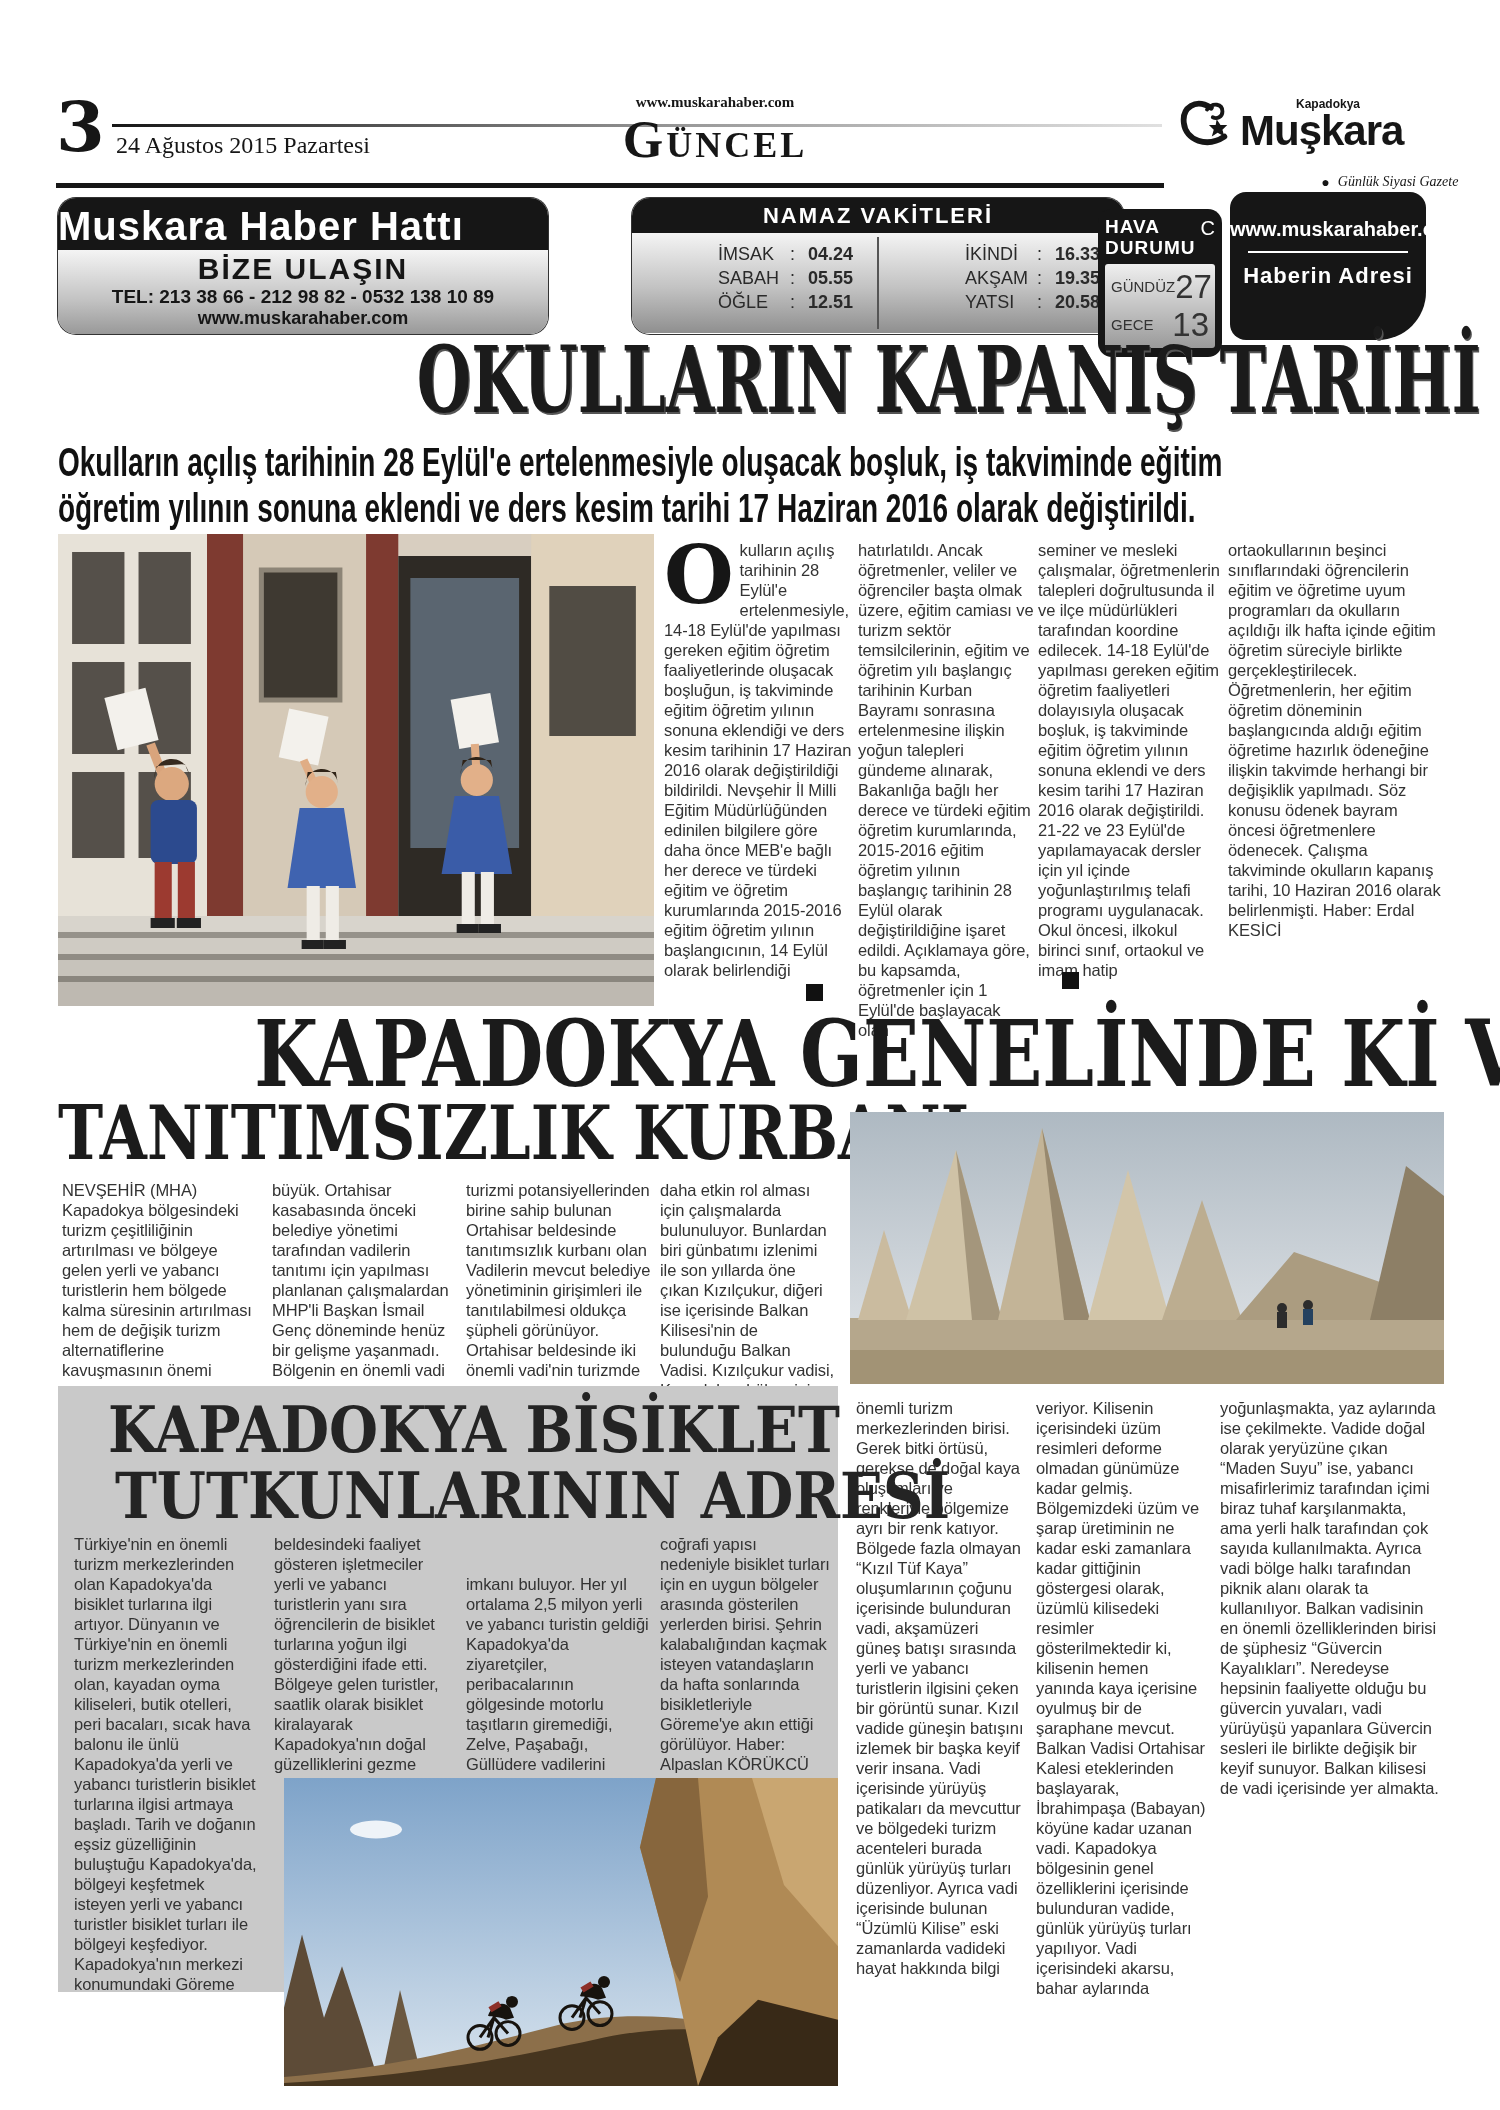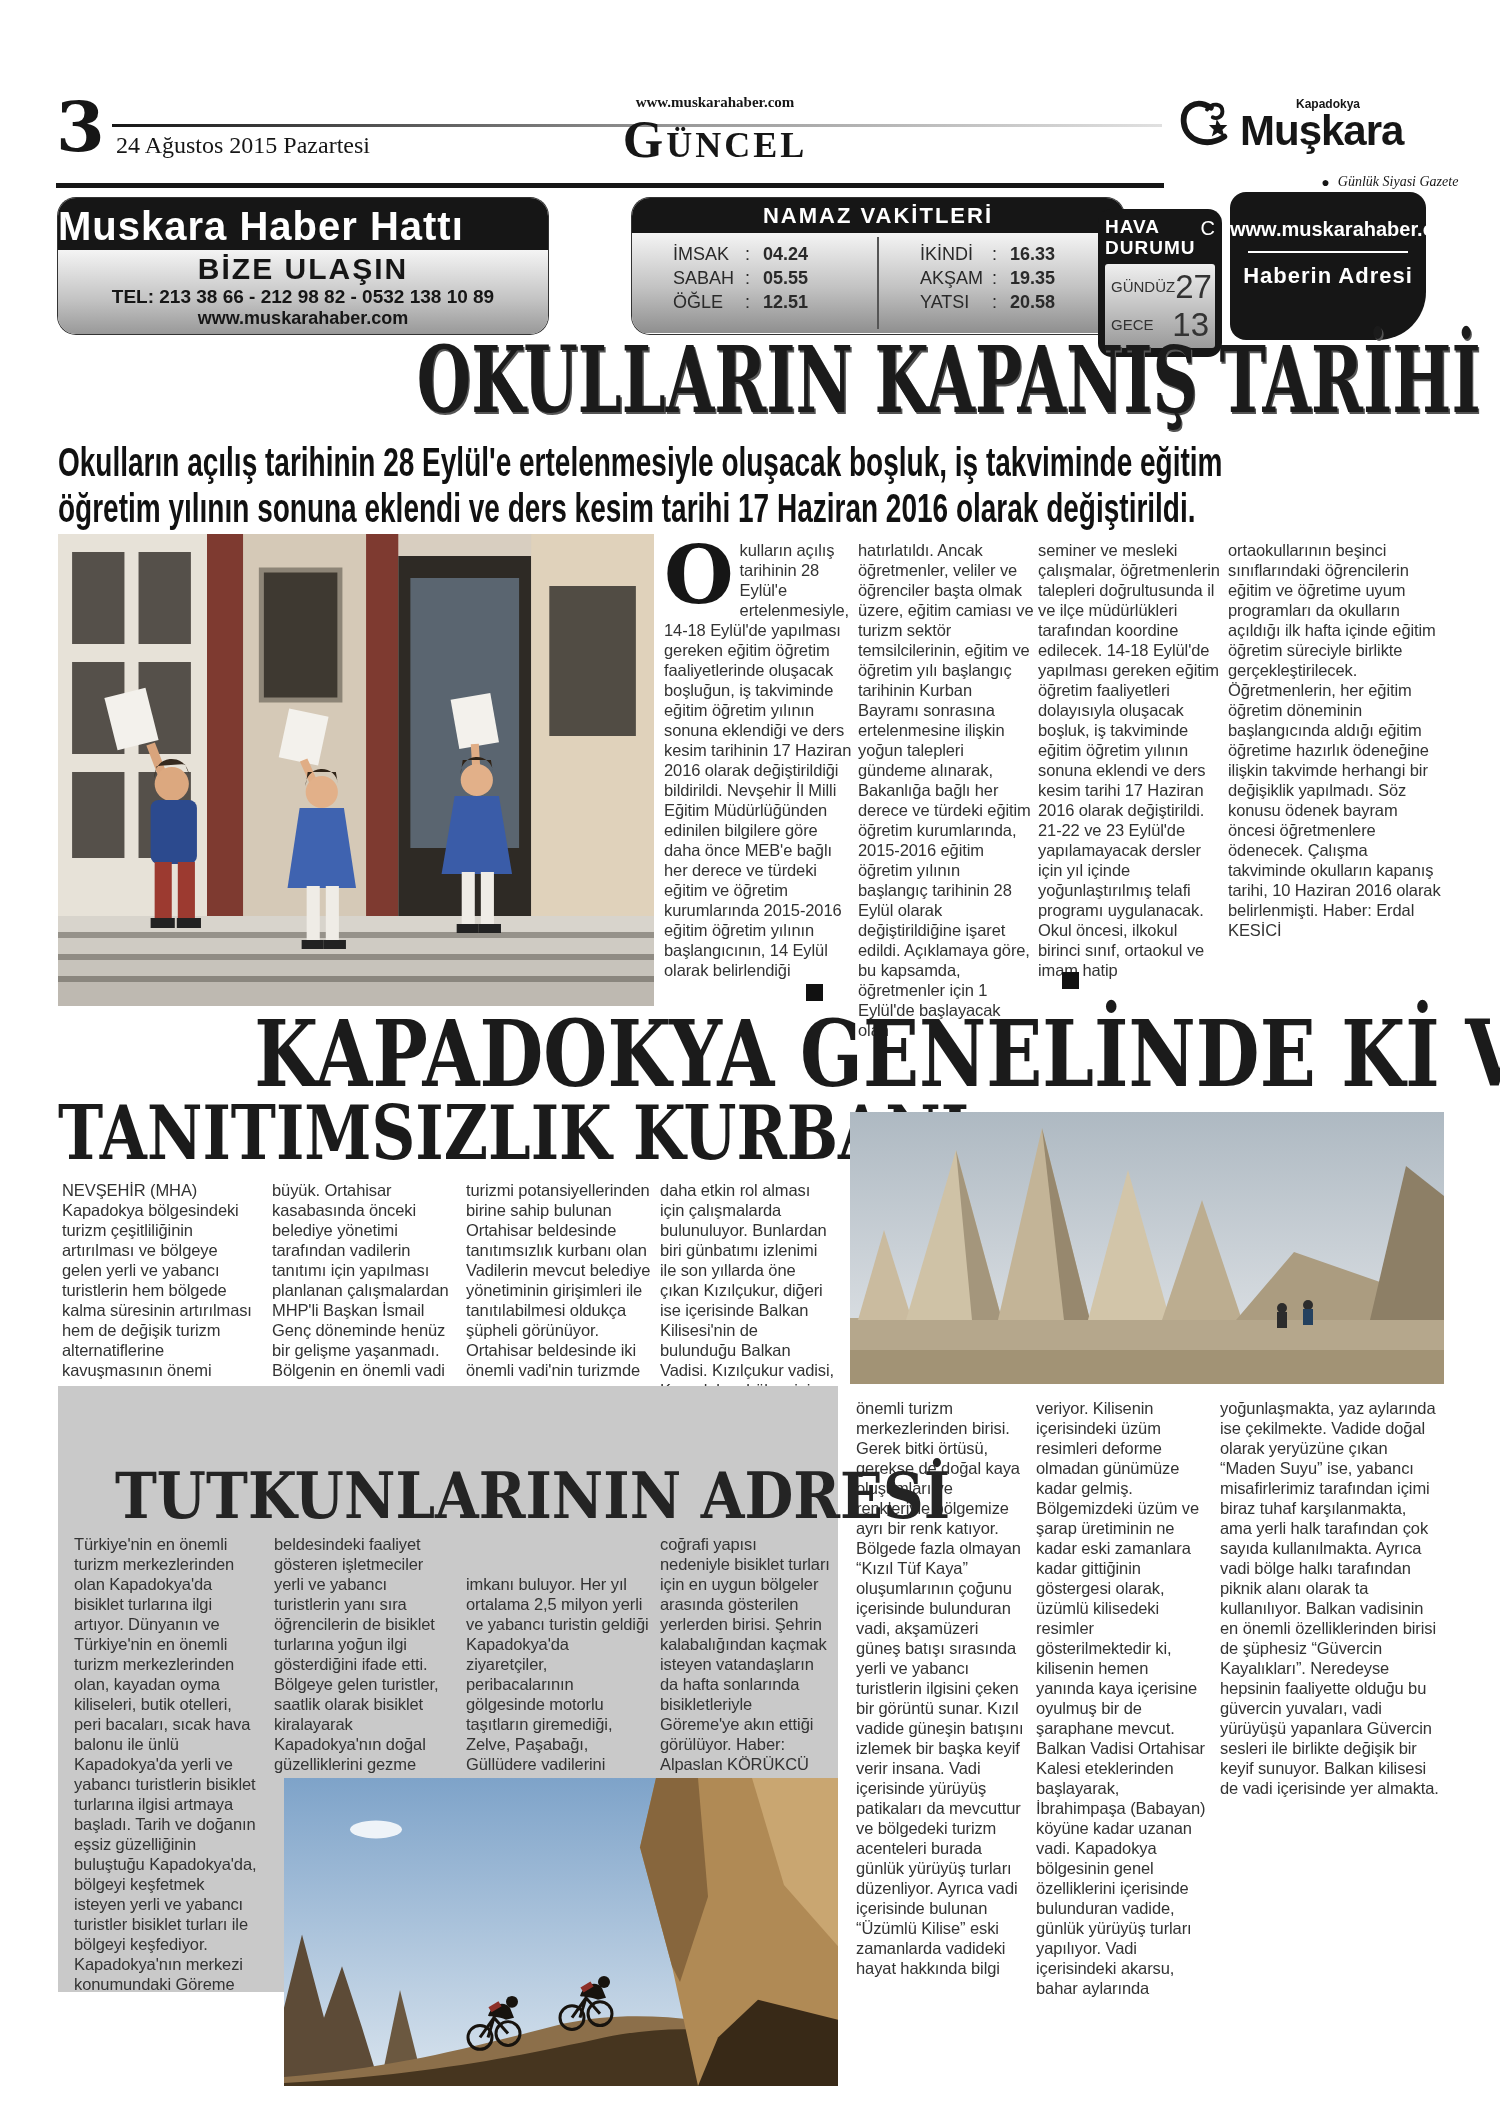--- a/index.html
+++ b/index.html
@@ -25,21 +25,21 @@
   
   .roundbox{border-radius:18px;overflow:hidden;box-shadow:0 0 0 1px #333;}
   .blackbar{background:#161616;color:#fff;}
   .graybody{background:linear-gradient(180deg,#f4f4f4 0%,#c2c2c2 55%,#8f8f8f 100%);}
   .contact-title{font-size:40px;font-weight:bold;padding-top:6px;letter-spacing:1px;}
   .contact-sub{font-size:30px;font-weight:bold;color:#161616;text-align:center;letter-spacing:2px;}
   .contact-tel{font-size:19px;font-weight:bold;color:#161616;text-align:center;}
   .contact-site{font-size:18px;font-weight:bold;color:#161616;text-align:center;}
   .prayer-title{font-size:22px;font-weight:bold;text-align:center;letter-spacing:2px;padding:5px 0 4px;}
   .prayer-cols{display:flex;height:100px;}
-  .prayer-half{flex:1;padding:8px 0 0 41px;}
+  .prayer-half{flex:1;padding:8px 0 0 86px;}
   .prayer-div{width:2px;background:#555;margin:4px 0;}
   .prow{display:flex;font-size:18px;color:#2a2a2a;margin:3px 0;}
   .plabel{width:72px;}
   .pcolon{width:18px;}
   .pval{font-weight:bold;}
   .weather{background:#161616;border-radius:14px;color:#fff;padding:8px 7px 7px;}
   .weather-head{display:flex;justify-content:space-between;align-items:flex-start;}
   .weather-title{font-size:19px;font-weight:bold;letter-spacing:1px;line-height:1.1;}
   .weather-letter{font-size:20px;}
   .weather-body{margin-top:5px;background:linear-gradient(180deg,#efefef,#9a9a9a);border-radius:3px;padding:4px 6px;color:#222;}
@@ -296,20 +296,23 @@
   <div class="col" style="left:62px;top:1180px;width:192px;height:266px;">NEVŞEHİR (MHA) Kapadokya bölgesindeki turizm çeşitliliğinin artırılması ve bölgeye gelen yerli ve yabancı turistlerin hem bölgede kalma süresinin artırılması hem de değişik turizm alternatiflerine kavuşmasının önemi</div>
   <div class="col" style="left:272px;top:1180px;width:184px;height:266px;">büyük. Ortahisar kasabasında önceki belediye yönetimi tarafından vadilerin tanıtımı için yapılması planlanan çalışmalardan MHP'li Başkan İsmail Genç döneminde henüz bir gelişme yaşanmadı. Bölgenin en önemli vadi</div>
   <div class="col" style="left:466px;top:1180px;width:186px;height:266px;">turizmi potansiyellerinden birine sahip bulunan Ortahisar beldesinde tanıtımsızlık kurbanı olan Vadilerin mevcut belediye yönetiminin girişimleri ile tanıtılabilmesi oldukça şüpheli görünüyor. Ortahisar beldesinde iki önemli vadi'nin turizmde</div>
   <div class="col" style="left:660px;top:1180px;width:176px;height:266px;">daha etkin rol alması için çalışmalarda bulunuluyor. Bunlardan biri günbatımı izlenimi ile son yıllarda öne çıkan Kızılçukur, diğeri ise içerisinde Balkan Kilisesi'nin de bulunduğu Balkan Vadisi. Kızılçukur vadisi, Kapadokya bölgesinin</div>
 
   <div class="col" style="left:856px;top:1398px;width:170px;height:690px;">önemli turizm merkezlerinden birisi. Gerek bitki örtüsü, gerekse de doğal kaya oluşumları ve renkleriyle bölgemize ayrı bir renk katıyor. Bölgede fazla olmayan “Kızıl Tüf Kaya” oluşumlarının çoğunu içerisinde bulunduran vadi, akşamüzeri güneş batışı sırasında yerli ve yabancı turistlerin ilgisini çeken bir görüntü sunar. Kızıl vadide güneşin batışını izlemek bir başka keyif verir insana. Vadi içerisinde yürüyüş patikaları da mevcuttur ve bölgedeki turizm acenteleri burada günlük yürüyüş turları düzenliyor. Ayrıca vadi içerisinde bulunan “Üzümlü Kilise” eski zamanlarda vadideki hayat hakkında bilgi</div>
   <div class="col" style="left:1036px;top:1398px;width:172px;height:690px;">veriyor. Kilisenin içerisindeki üzüm resimleri deforme olmadan günümüze kadar gelmiş. Bölgemizdeki üzüm ve şarap üretiminin ne kadar eski zamanlara kadar gittiğinin göstergesi olarak, üzümlü kilisedeki resimler gösterilmektedir ki, kilisenin hemen yanında kaya içerisine oyulmuş bir de şaraphane mevcut. Balkan Vadisi Ortahisar Kalesi eteklerinden başlayarak, İbrahimpaşa (Babayan) köyüne kadar uzanan vadi. Kapadokya bölgesinin genel özelliklerini içerisinde bulunduran vadide, günlük yürüyüş turları yapılıyor. Vadi içerisindeki akarsu, bahar aylarında</div>
   <div class="col" style="left:1220px;top:1398px;width:222px;height:690px;">yoğunlaşmakta, yaz aylarında ise çekilmekte. Vadide doğal olarak yeryüzüne çıkan “Maden Suyu” ise, yabancı misafirlerimiz tarafından içimi biraz tuhaf karşılanmakta, ama yerli halk tarafından çok sayıda kullanılmakta. Ayrıca vadi bölge halkı tarafından piknik alanı olarak ta kullanılıyor. Balkan vadisinin en önemli özelliklerinden birisi de şüphesiz “Güvercin Kayalıkları”. Neredeyse hepsinin faaliyette olduğu bu güvercin yuvaları, vadi yürüyüşü yapanlara Güvercin sesleri ile birlikte değişik bir keyif sunuyor. Balkan kilisesi de vadi içerisinde yer almakta.</div>
 
   <div class="abs graypanel" style="left:58px;top:1386px;width:780px;height:606px;"></div>
+  <div class="abs ctr" style="left:58px;top:1398px;width:780px;">
+    <span class="hl hl3 cx" style="transform:scaleX(0.88);">KAPADOKYA BİSİKLET</span>
+  </div>
   <div class="abs ctr" style="left:58px;top:1464px;width:780px;">
     <span class="hl hl3 cx" style="transform:scaleX(0.88);">TUTKUNLARININ ADRESİ</span>
   </div>
 
   <div class="col" style="left:74px;top:1534px;width:186px;height:452px;">Türkiye'nin en önemli turizm merkezlerinden olan Kapadokya'da bisiklet turlarına ilgi artıyor. Dünyanın ve Türkiye'nin en önemli turizm merkezlerinden olan, kayadan oyma kiliseleri, butik otelleri, peri bacaları, sıcak hava balonu ile ünlü Kapadokya'da yerli ve yabancı turistlerin bisiklet turlarına ilgisi artmaya başladı. Tarih ve doğanın eşsiz güzelliğinin buluştuğu Kapadokya'da, bölgeyi keşfetmek isteyen yerli ve yabancı turistler bisiklet turları ile bölgeyi keşfediyor. Kapadokya'nın merkezi konumundaki Göreme</div>
   <div class="col" style="left:274px;top:1534px;width:182px;height:236px;">beldesindeki faaliyet gösteren işletmeciler yerli ve yabancı turistlerin yanı sıra öğrencilerin de bisiklet turlarına yoğun ilgi gösterdiğini ifade etti. Bölgeye gelen turistler, saatlik olarak bisiklet kiralayarak Kapadokya'nın doğal güzelliklerini gezme</div>
   <div class="col" style="left:466px;top:1534px;width:186px;height:236px;margin-top:40px;">imkanı buluyor. Her yıl ortalama 2,5 milyon yerli ve yabancı turistin geldiği Kapadokya'da ziyaretçiler, peribacalarının gölgesinde motorlu taşıtların giremediği, Zelve, Paşabağı, Güllüdere vadilerini bisiklet turuyla keşfediyor. Kapadokya,</div>
   <div class="col" style="left:660px;top:1534px;width:170px;height:236px;">coğrafi yapısı nedeniyle bisiklet turları için en uygun bölgeler arasında gösterilen yerlerden birisi. Şehrin kalabalığından kaçmak isteyen vatandaşların da hafta sonlarında bisikletleriyle Göreme'ye akın ettiği görülüyor. Haber: Alpaslan KÖRÜKCÜ</div>
 
   <div class="abs photo" style="left:284px;top:1778px;width:554px;height:308px;">

